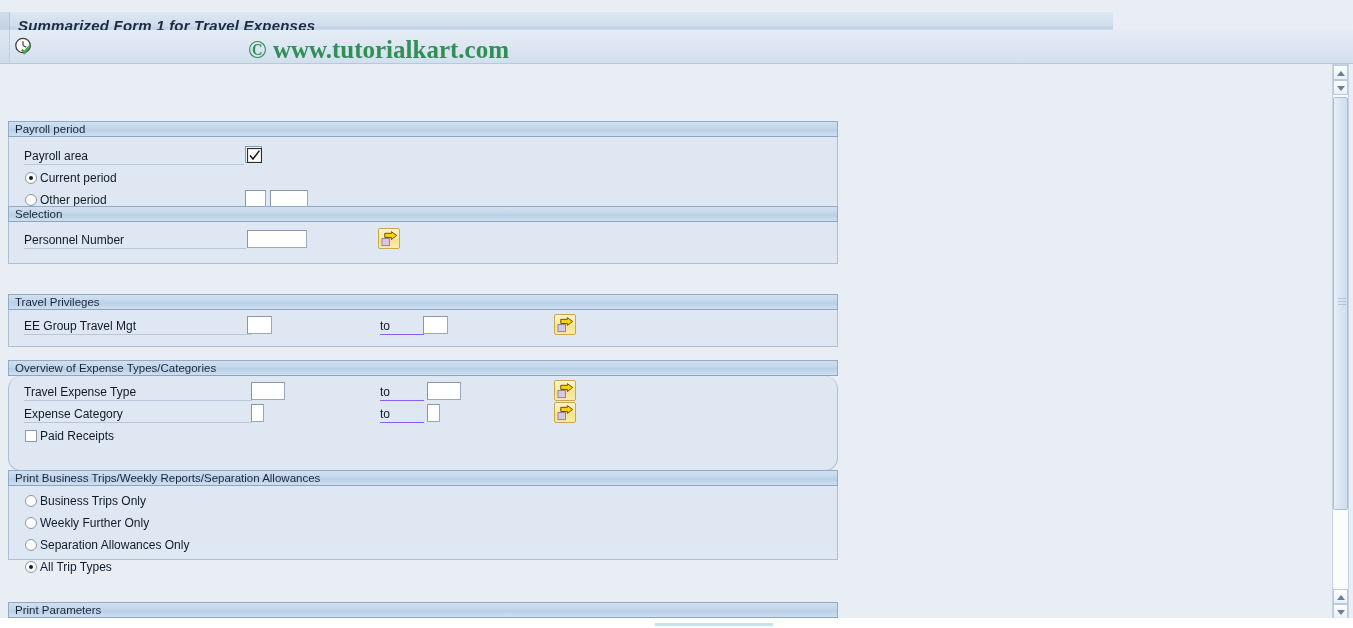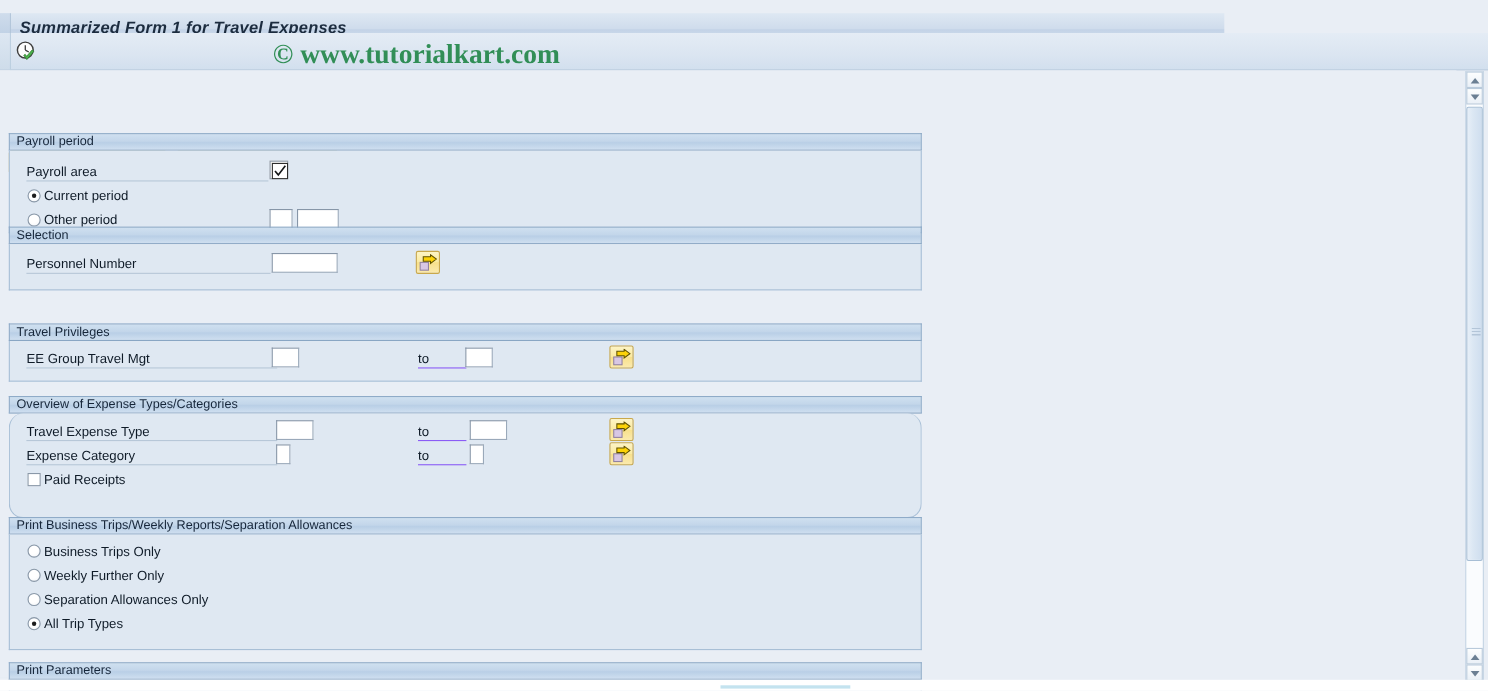--- a/index.html
+++ b/index.html
@@ -334,21 +334,21 @@
       </div>
 
       <div class="check-row" style="left:16px; top:53px;">
         <span class="cbx"></span><span>Paid Receipts</span>
       </div>
     </div>
   </div>
 
   <div class="panel" style="top:406px;">
     <div class="panel-head">Print Business Trips/Weekly Reports/Separation Allowances</div>
-    <div class="panel-body" style="height:105px;padding-left:45px;">
+    <div class="panel-body" style="height:74px;padding-left:45px;">
       <div class="radio-row" style="left:16px; top:8px;">
         <span class="rdo"></span><span>Business Trips Only</span>
       </div>
       <div class="radio-row" style="left:16px; top:30px;">
         <span class="rdo"></span><span>Weekly Further Only</span>
       </div>
       <div class="radio-row" style="left:16px; top:52px;">
         <span class="rdo"></span><span>Separation Allowances Only</span>
       </div>
       <div class="radio-row" style="left:16px; top:74px;">

